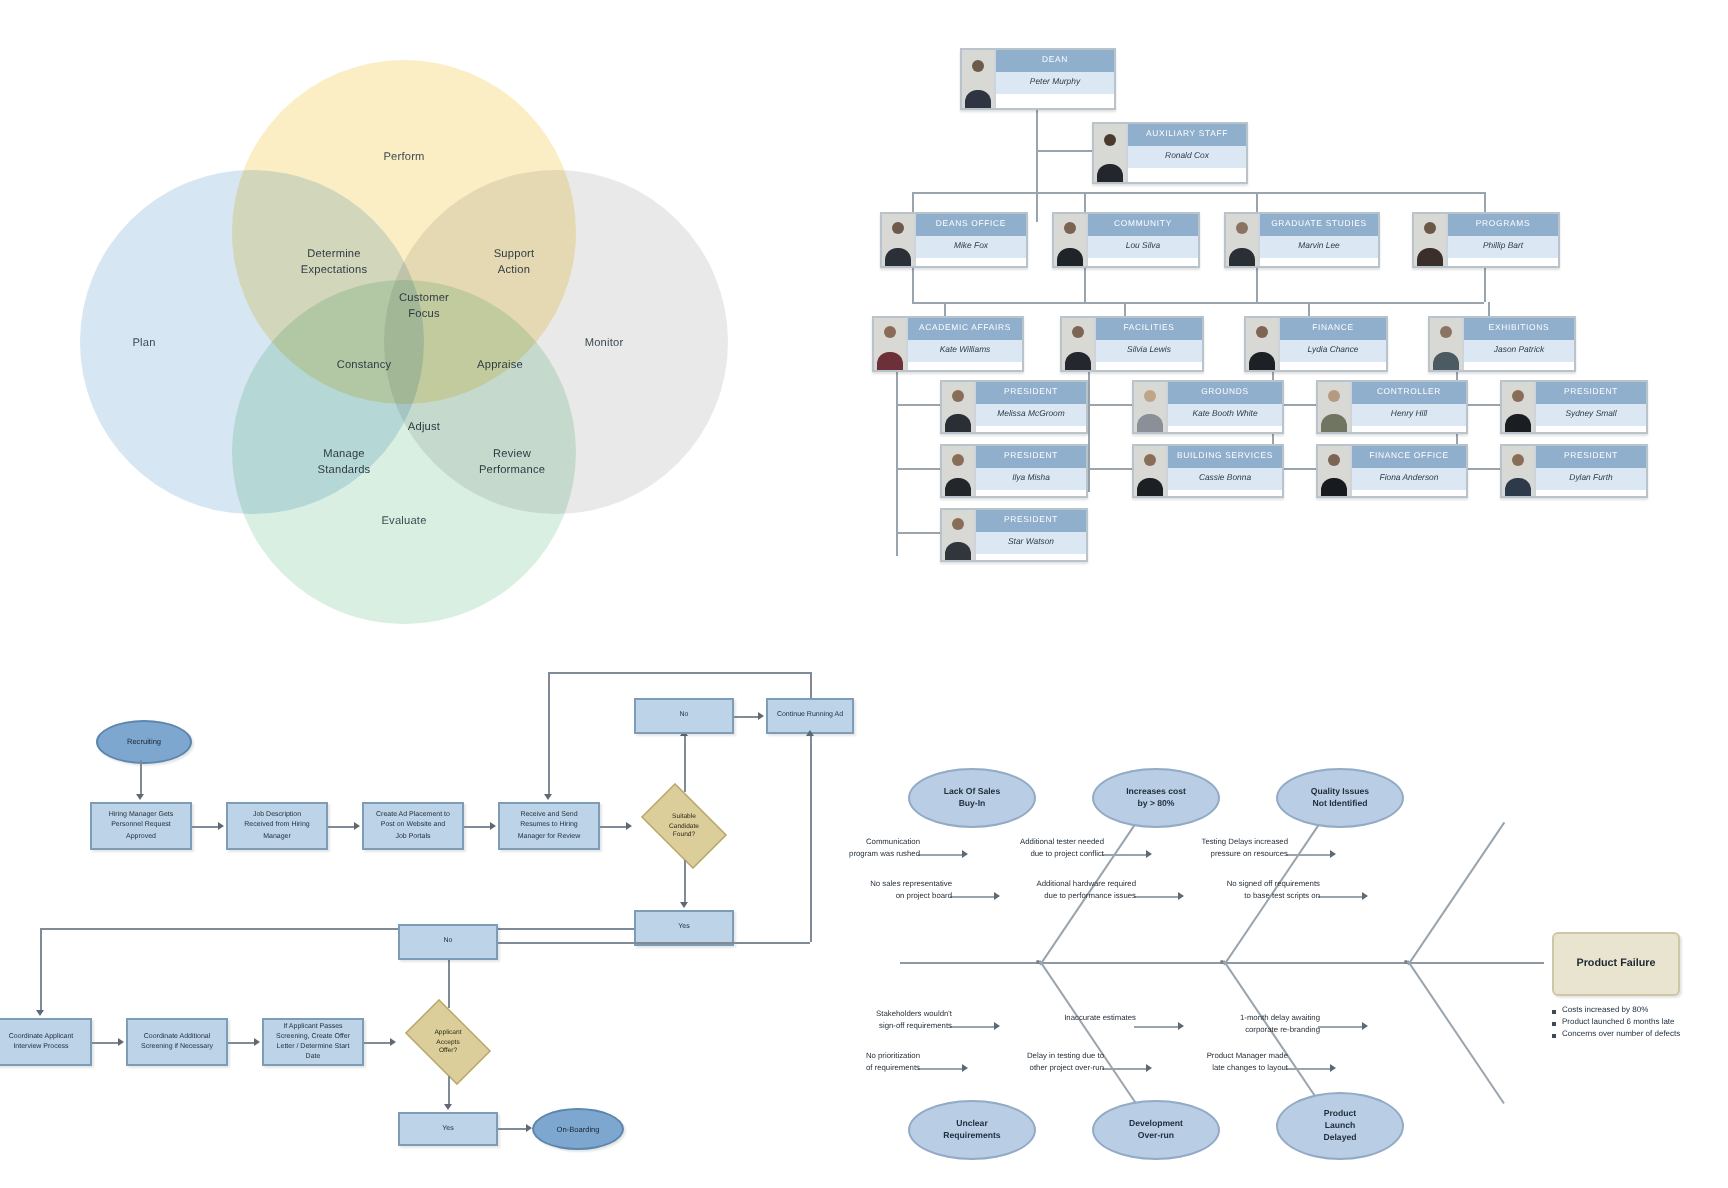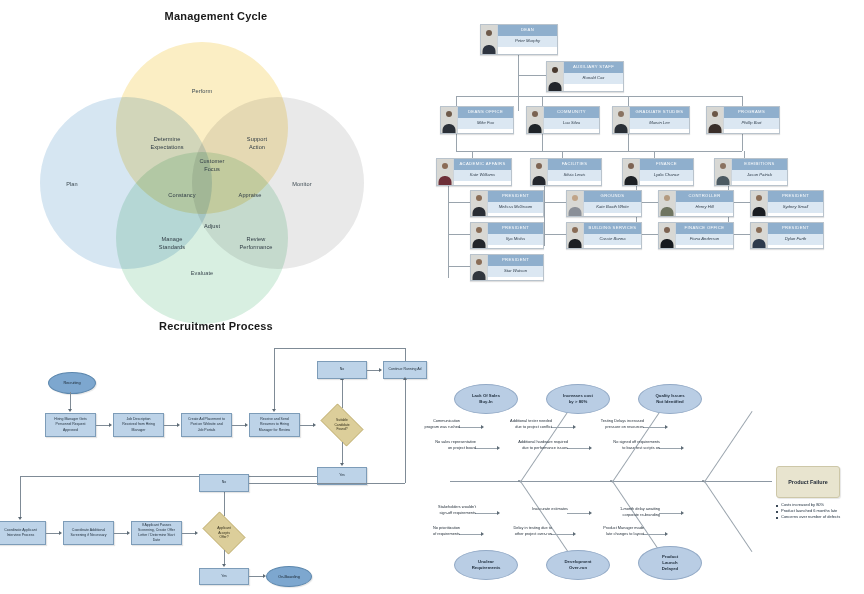--- a/index.html
+++ b/index.html
@@ -118,21 +118,20 @@
   .effect-notes div{position:relative;padding-left:5px;}
   .effect-notes div:before{
     content:"";position:absolute;left:0;top:3px;width:2px;height:2px;background:#3c4a58;
   }
   .joint{position:absolute;width:2.4px;height:2.4px;background:#7a858f;border-radius:50%;}
 </style>
 </head>
 <body>
 
 <div class="panel" id="venn">
-  <div class="panel-title">Management Cycle</div>
   <div class="venn-stage">
 
     <div class="venn-circle" style="left:116px;top:20px;width:172px;height:172px;background:#fbeec4;"></div>
     <div class="venn-circle" style="left:40px;top:75px;width:172px;height:172px;background:#d6e6f2;"></div>
     <div class="venn-circle" style="left:192px;top:75px;width:172px;height:172px;background:#e9e9e9;"></div>
     <div class="venn-circle" style="left:116px;top:130px;width:172px;height:172px;background:#d8efe1;"></div>
 
     <div class="venn-label" style="left:202px;top:70px;">Perform</div>
     <div class="venn-label" style="left:72px;top:163px;">Plan</div>
     <div class="venn-label" style="left:302px;top:163px;">Monitor</div>
@@ -387,21 +386,20 @@
       <div class="txt">
           <div class="role">PRESIDENT</div>
           <div class="name">Dylan Furth</div>
         </div>
     </div>
 
   </div>
 </div>
 
 <div class="panel" id="flow">
-  <div class="panel-title">Recruitment Process</div>
   <div class="flow-stage">
 
     <div class="fterm" style="left:48px;top:40px;width:46px;height:20px;">Recruiting</div>
     <div class="fl v" style="left:70px;top:60px;height:18px;"></div>
     <div class="arw d" style="left:68px;top:77px;"></div>
 
     <div class="fbox" style="left:45px;top:81px;width:51px;height:24px;">Hiring Manager Gets
 Personnel Request
 Approved</div>
     <div class="fl h" style="left:96px;top:93px;width:14px;"></div>

